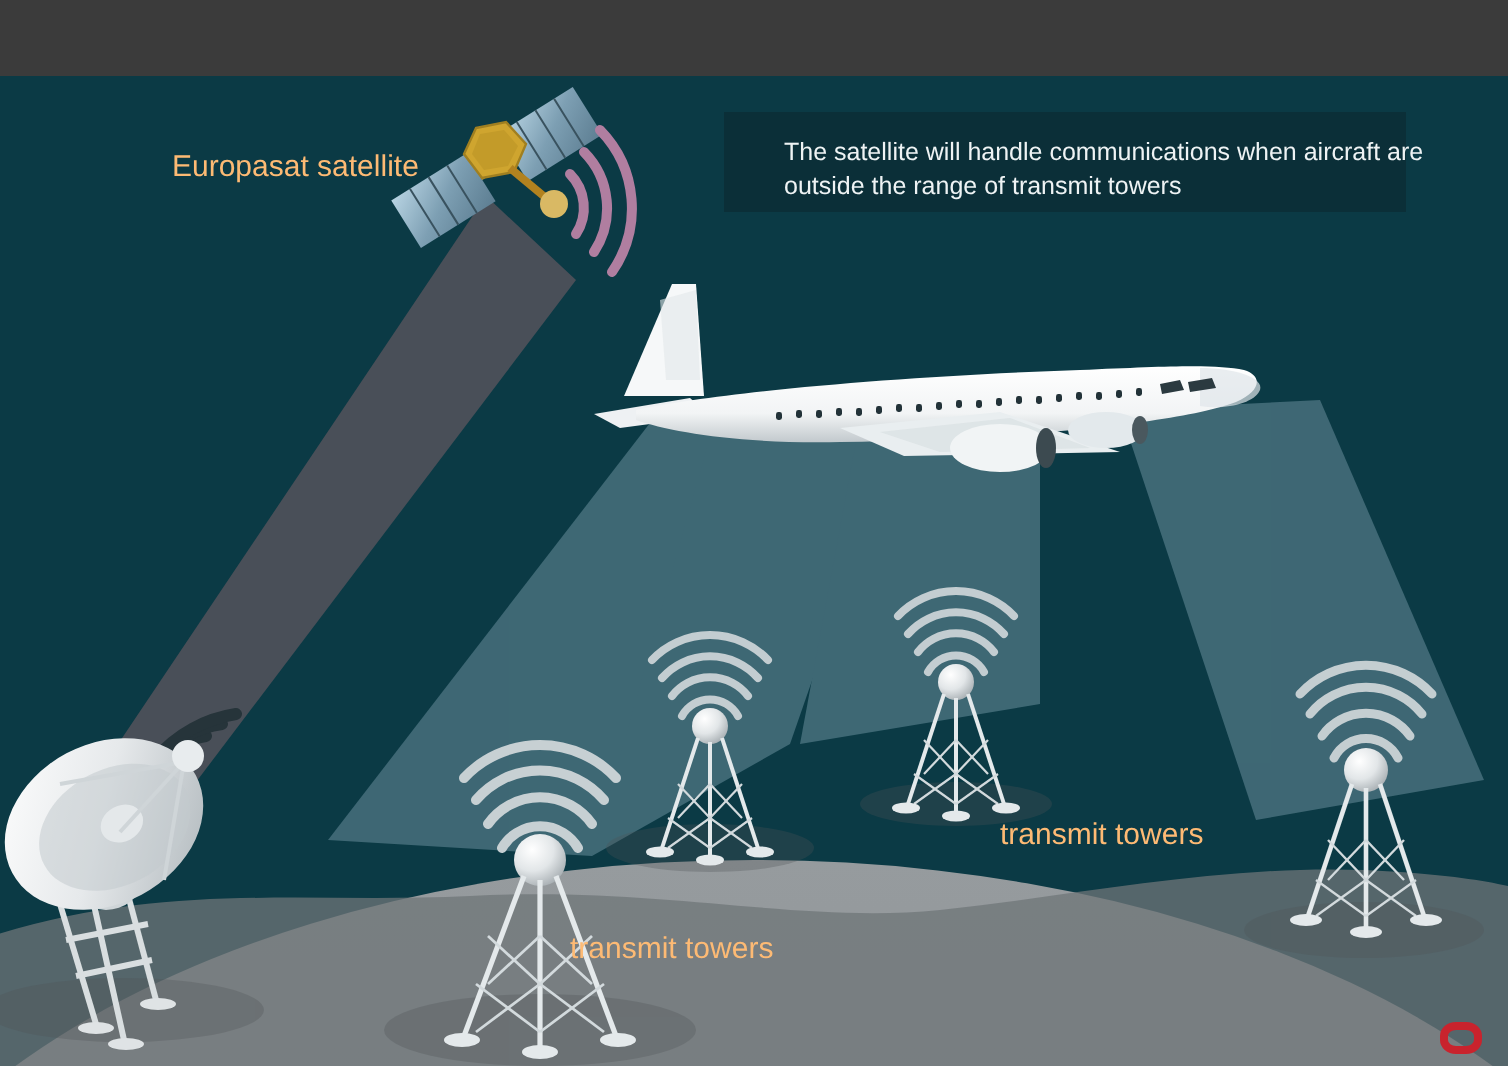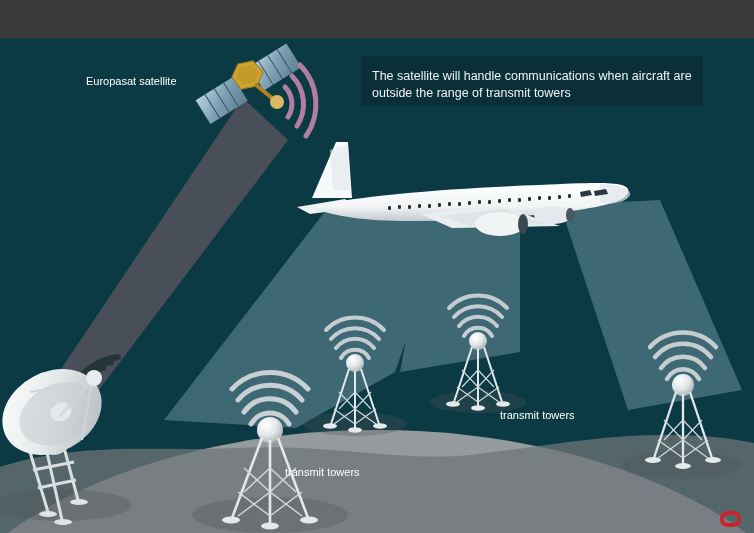--- a/index.html
+++ b/index.html
@@ -45,32 +45,32 @@
     position: absolute;
     left: 362px;
     top: 56px;
     width: 341px;
     height: 50px;
     background: #0b2f38;
     z-index: 30;
   }
   .callout-text {
     position: absolute;
-    left: 372px;
+    left: 392px;
     top: 68px;
     width: 320px;
     font-size: 12.5px;
     line-height: 17px;
     color: #eef3f4;
     z-index: 31;
   }
   .label {
     position: absolute;
-    color: #ffffff;
-    font-size: 11px;
+    color: #fdba74;
+    font-size: 15px;
     white-space: nowrap;
     z-index: 32;
   }
   .label-satellite { left: 86px; top: 75px; }
   .label-towers-1 { left: 285px; top: 466px; }
   .label-towers-2 { left: 500px; top: 409px; }
   .logo-mark {
     position: absolute;
     left: 720px;
     top: 511px;

